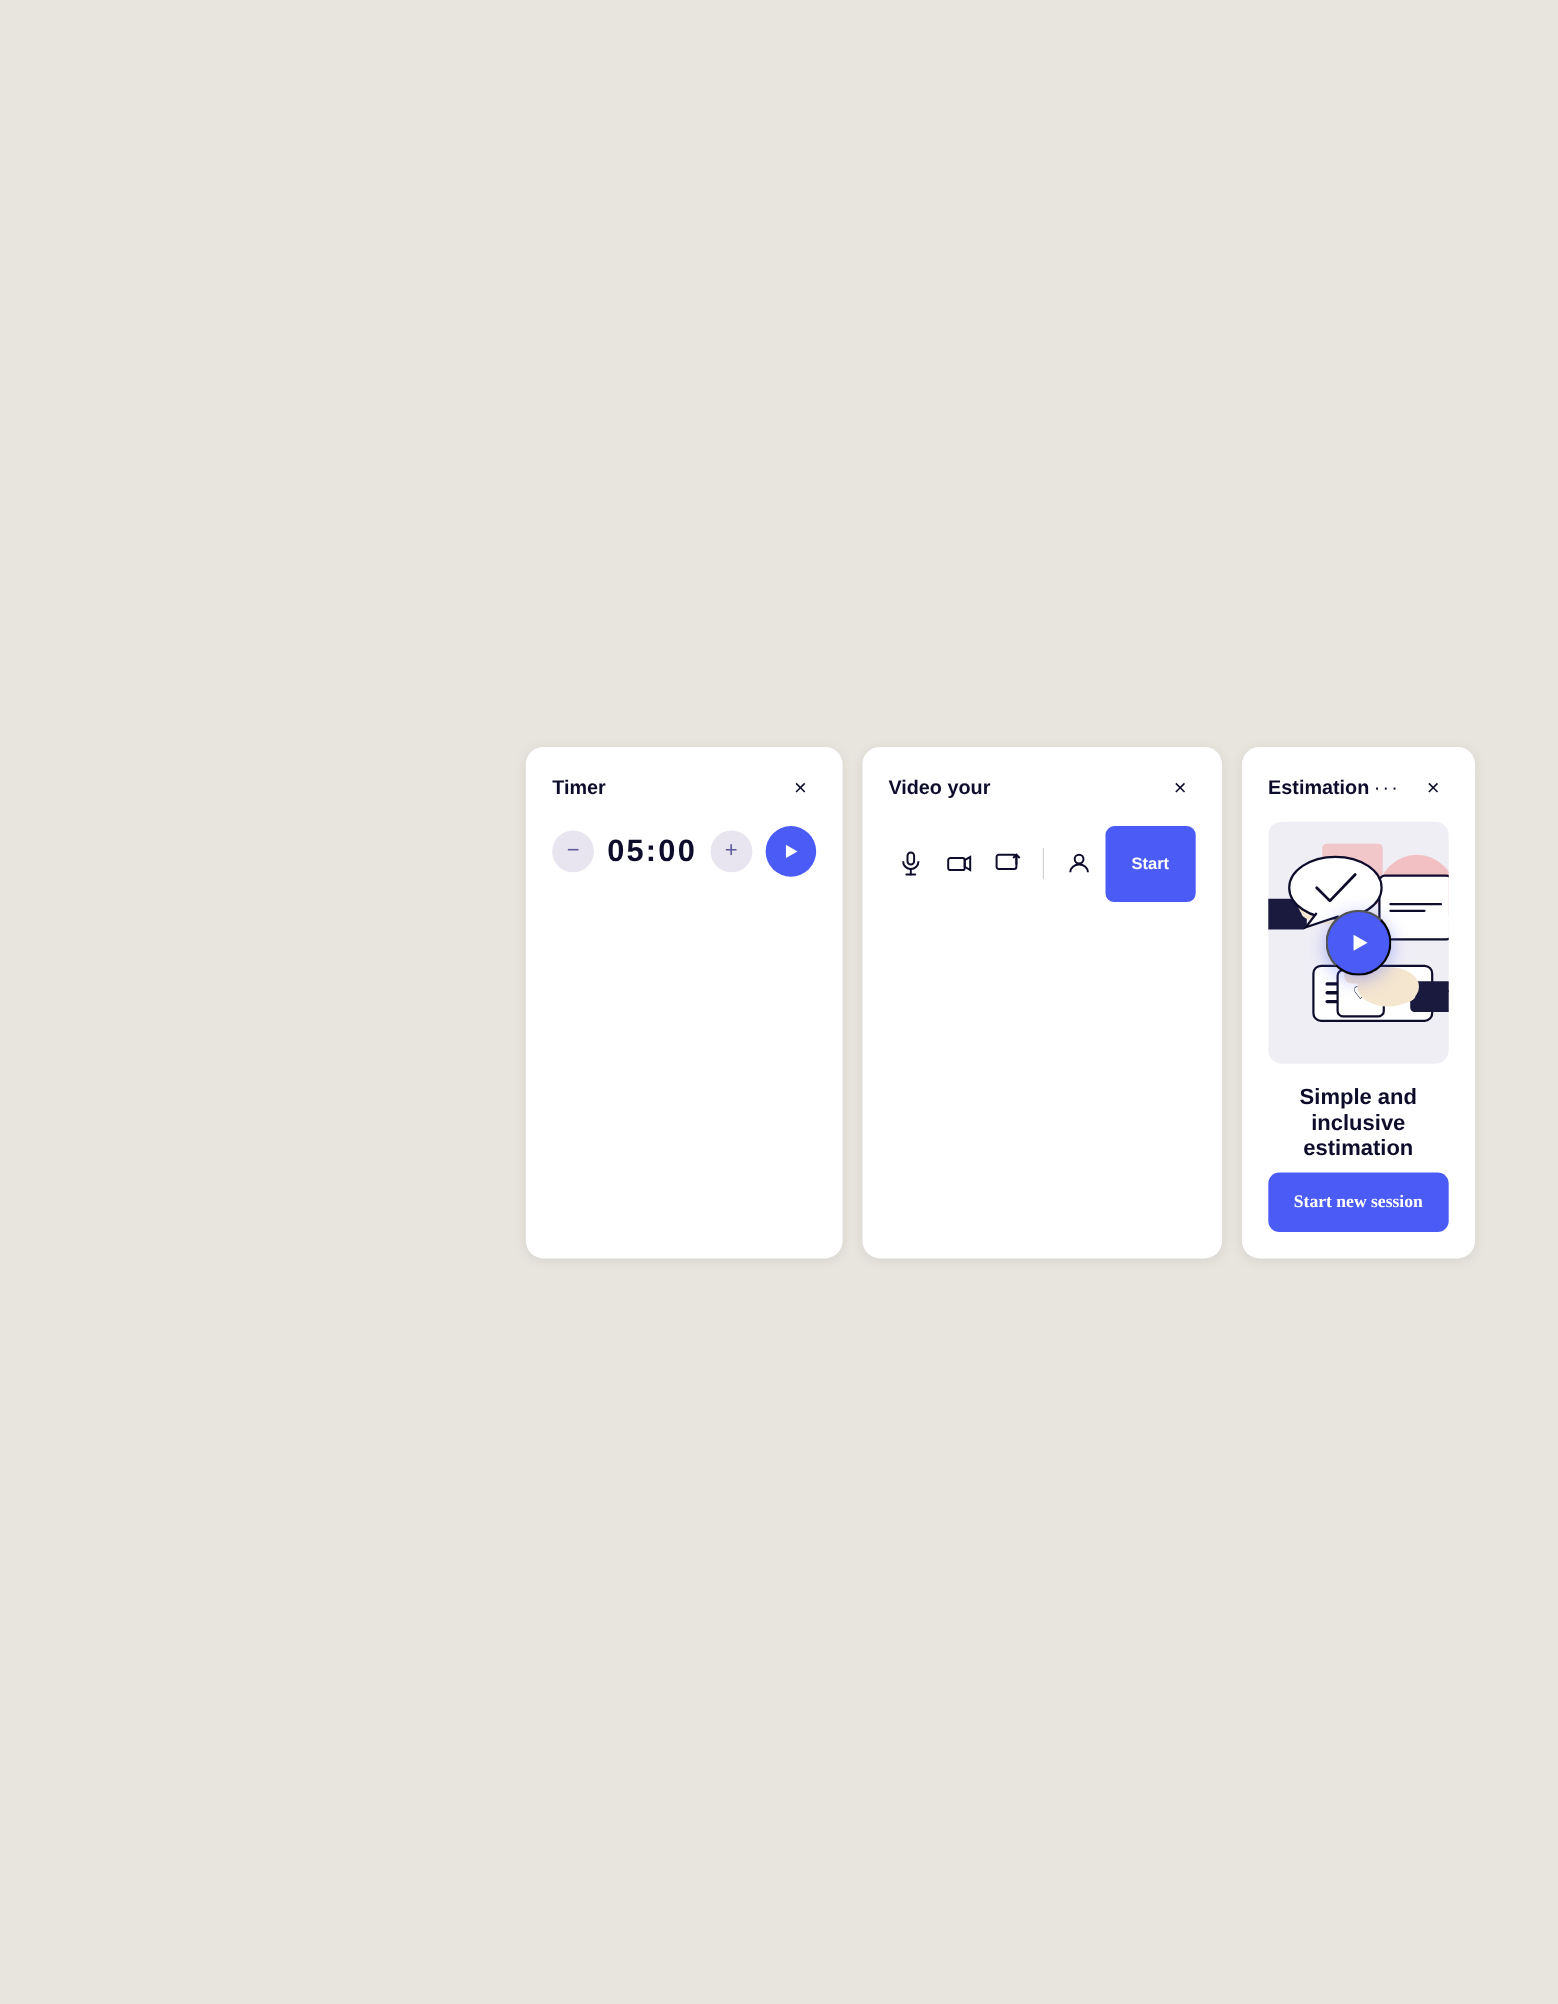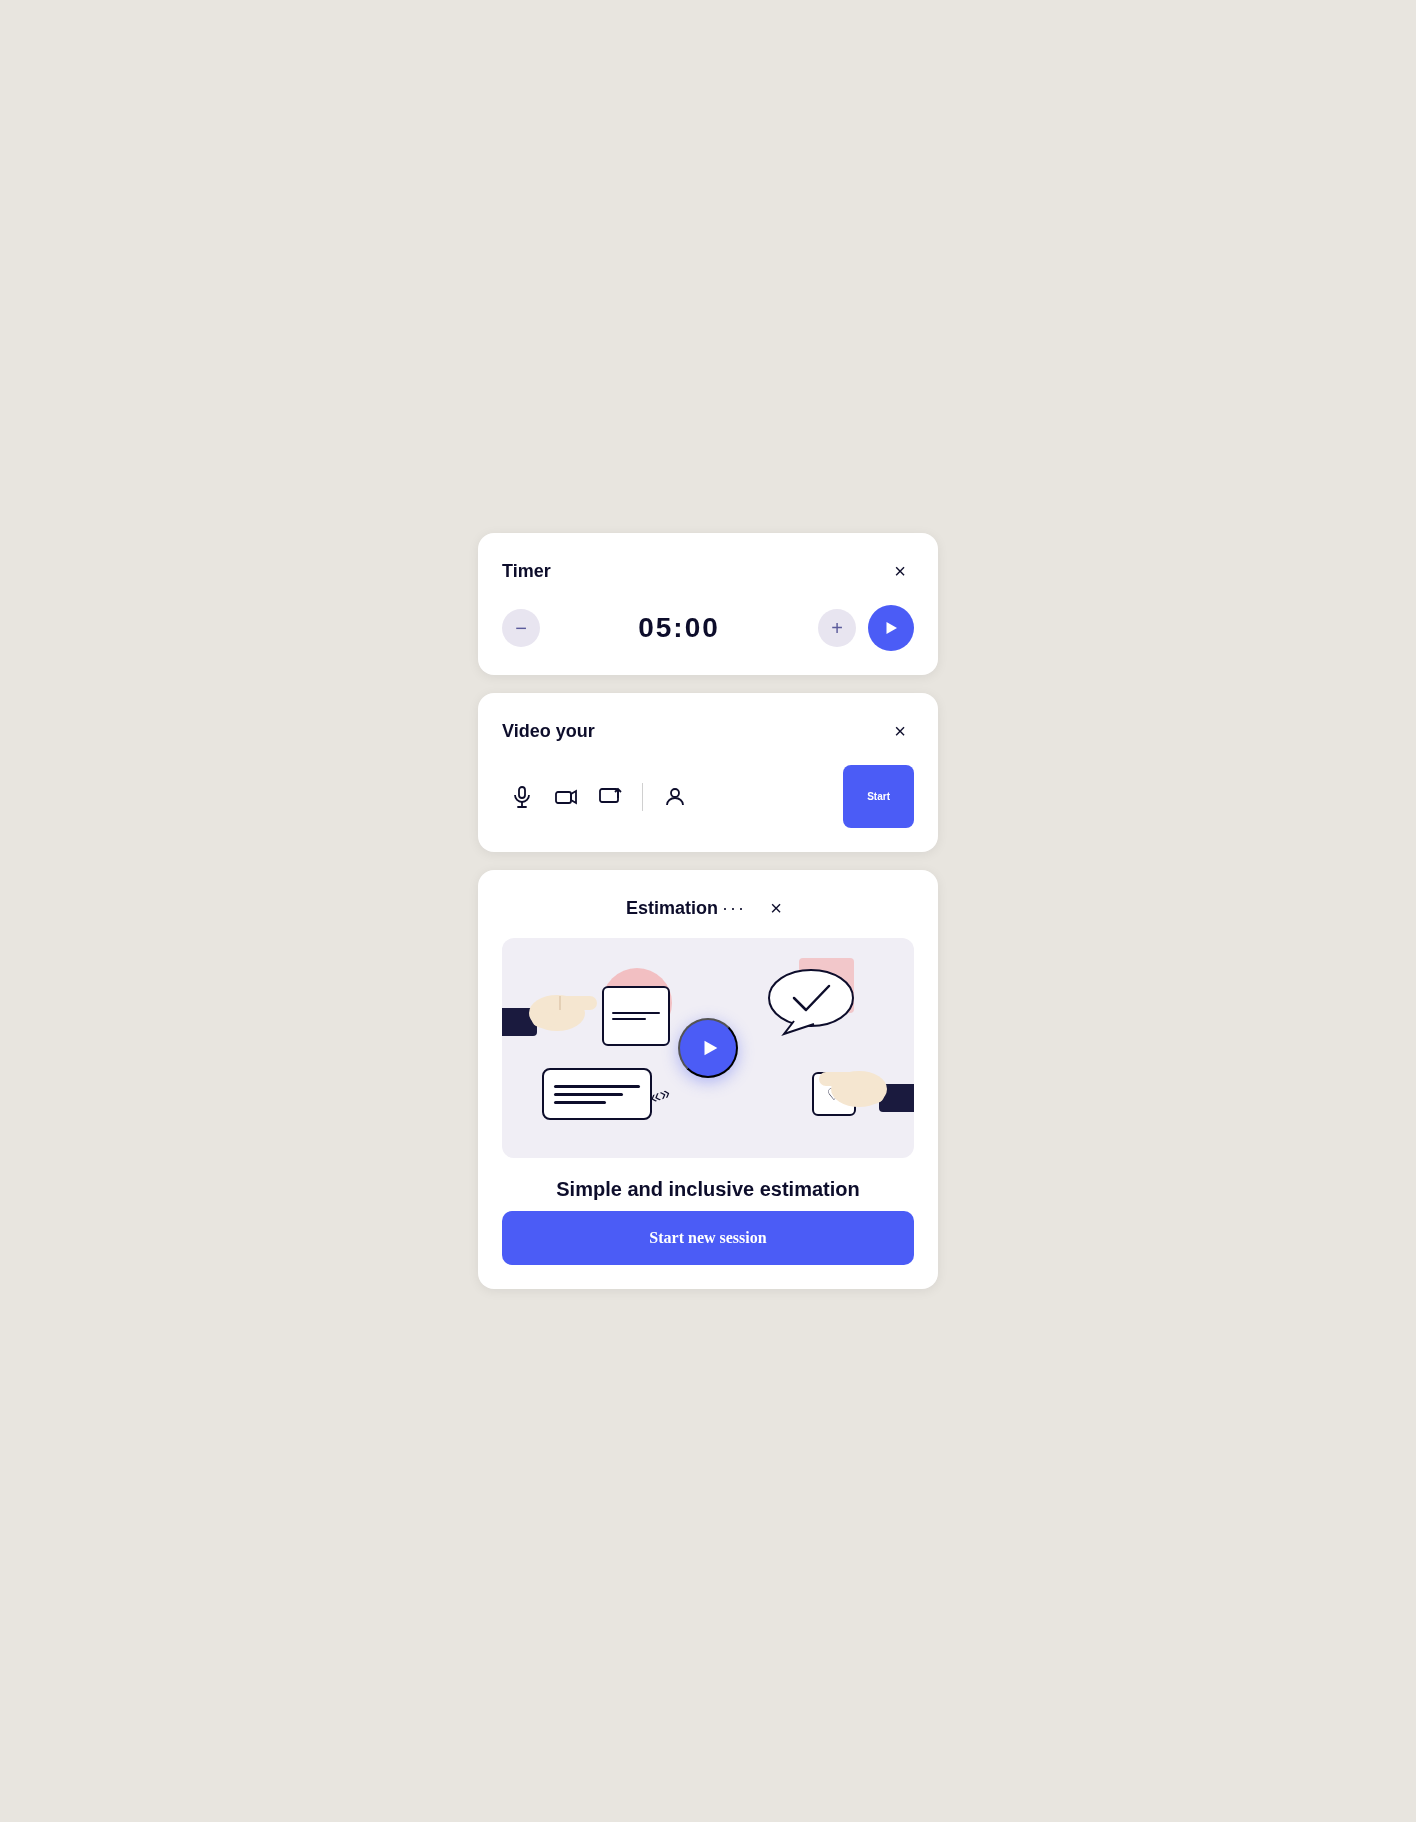--- a/index.html
+++ b/index.html
@@ -9,21 +9,21 @@
       min-height: 100vh;
       display: flex;
       justify-content: center;
       align-items: center;
       font-family: -apple-system, BlinkMacSystemFont, 'Segoe UI', sans-serif;
       padding: 40px 20px;
     }
 
     .page-container {
       display: flex;
-      flex-direction: column;
+      flex-direction: row;
       gap: 18px;
       width: 460px;
     }
 
     .card {
       background: #ffffff;
       border-radius: 16px;
       padding: 24px;
       box-shadow: 0 2px 12px rgba(0,0,0,0.07);
     }
@@ -142,21 +142,21 @@
       margin: 0 8px;
     }
 
     .start-btn {
       margin-left: auto;
       background: #4b5cf6;
       color: white;
       border: none;
       border-radius: 8px;
       padding: 26px 24px;
-      font-size: 10px;
+      font-size: 15px;
       font-weight: 600;
       cursor: pointer;
     }
 
     
     .estimation-header {
       display: flex;
       justify-content: center;
       align-items: center;
       margin-bottom: 16px;

